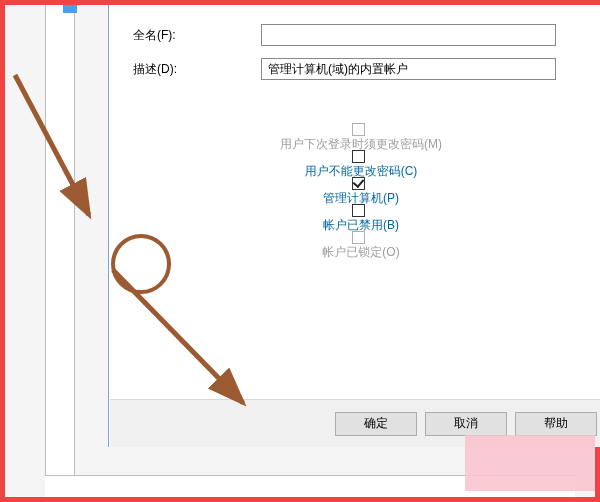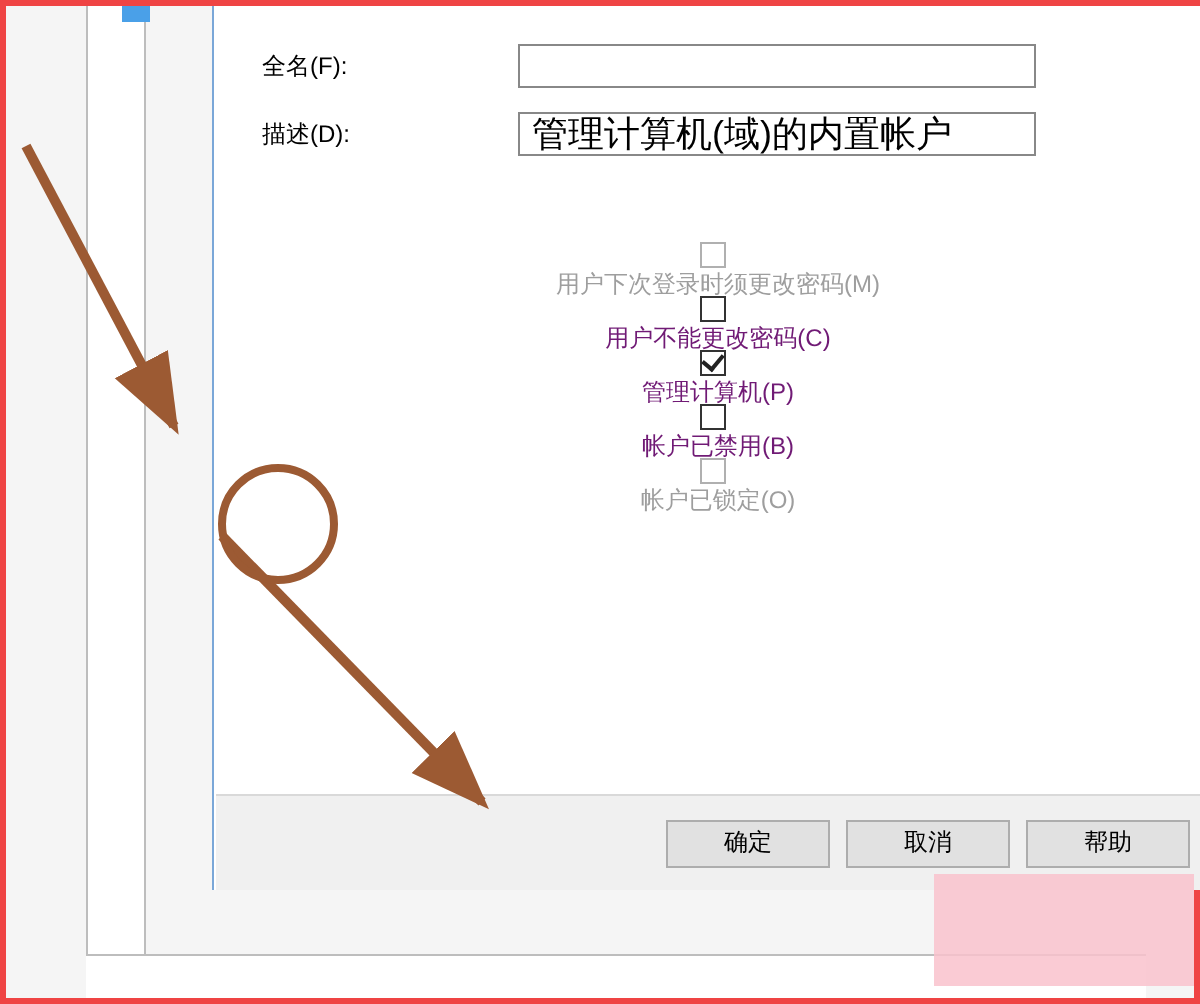--- a/index.html
+++ b/index.html
@@ -10,21 +10,21 @@
     font-family: "Microsoft YaHei", "SimSun", sans-serif;
     font-size: 12px;
     background: #fff;
     position: relative;
     overflow: hidden;
   }
   .outer-crop {
     position: absolute;
     left: 0; top: 0;
     width: 600px; height: 502px;
-    border: 3px solid #ef4444;
+    border: 5px solid #ef4444;
     background: #f5f5f5;
     padding-left: 25px;
   }
   
   .bg-left {
     position: absolute;
     left: 40px; top: 0;
     width: 30px; height: 480px;
     border-left: 1px solid #bdbdbd;
     border-right: 1px solid #bdbdbd;
@@ -78,25 +78,25 @@
     display: flex;
     align-items: center;
     margin-bottom: 10px;
     height: 24px;
   }
   .form-label {
     width: 128px;
     color: #000;
   }
   .text-input {
-    width: 259px;
+    width: 295px;
     height: 22px;
     border: 1px solid #888;
     padding: 2px 6px;
-    font-size: 18px;
+    font-size: 12px;
     font-family: inherit;
     color: #000;
     background: #fff;
   }
 
   .checkbox-group {
     margin-top: 42px;
     margin-left: 4px;
   }
   .checkbox-row {
@@ -121,21 +121,21 @@
   .chk.checked::after {
     content: "";
     position: absolute;
     left: 2px; top: -1px;
     width: 5px; height: 8px;
     border-right: 2px solid #222;
     border-bottom: 2px solid #222;
     transform: rotate(40deg);
   }
   .chk-label {
-    color: #701a75;
+    color: #0369a1;
   }
   .chk-label.disabled {
     color: #9e9e9e;
   }
 
   
   .button-row {
     position: absolute;
     left: 0; right: 0; bottom: 0;
     height: 48px;

